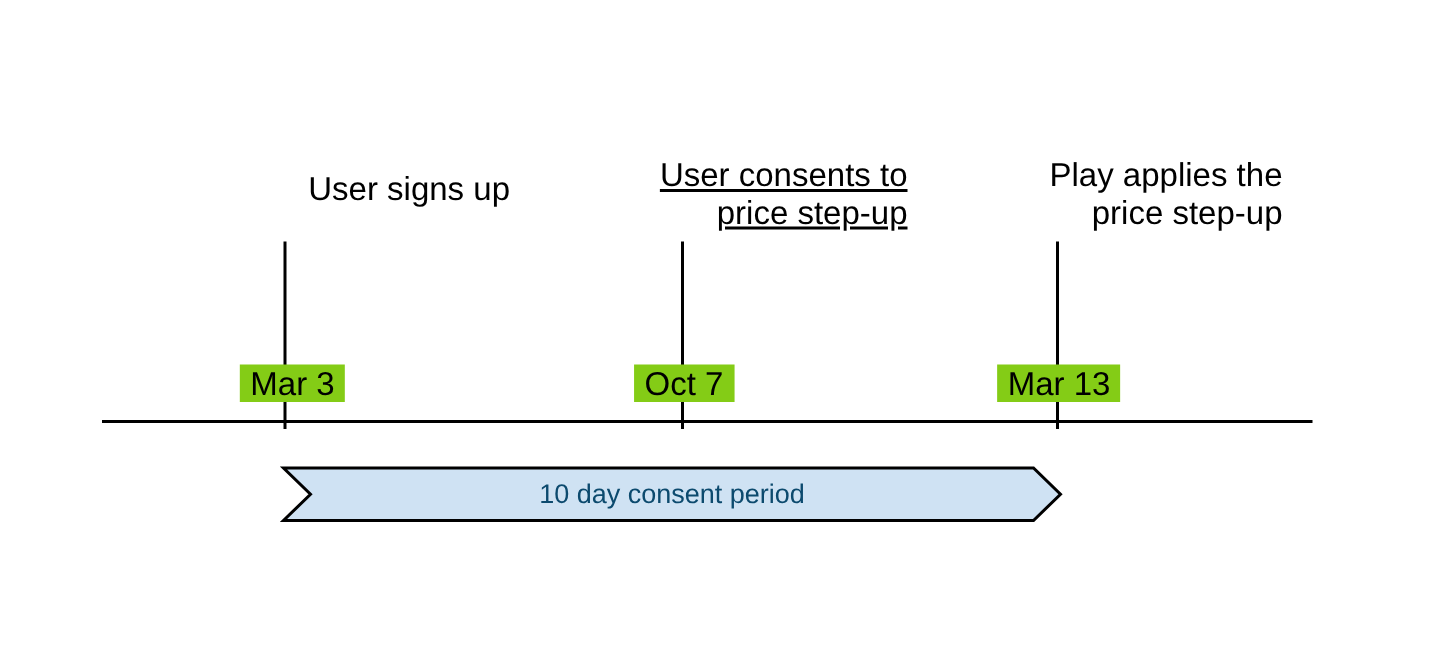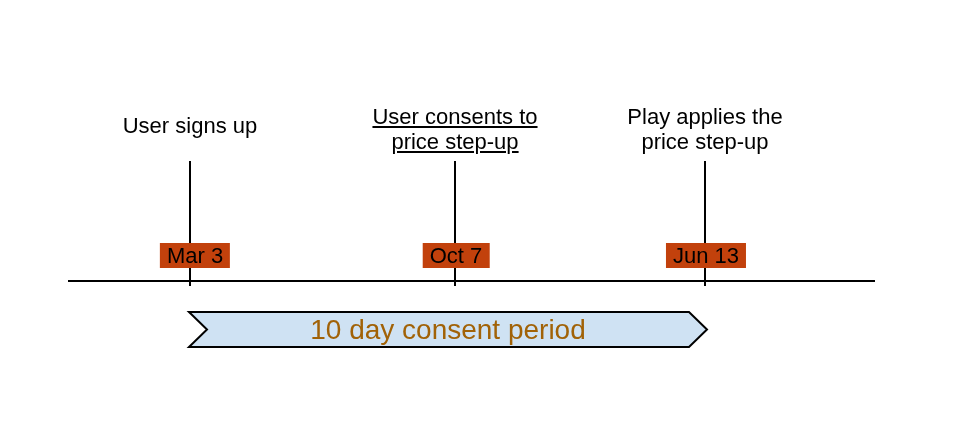--- a/index.html
+++ b/index.html
@@ -36,36 +36,36 @@
     background: #000000;
   }
   .tick-1 { left: 189px; }
   .tick-2 { left: 454px; }
   .tick-3 { left: 704px; }
 
   
   .title {
     position: absolute;
     width: 300px;
-    text-align: center;
+    text-align: right;
     font-size: 22px;
     line-height: 25px;
     color: #000000;
   }
   .title span { display: block; }
   .title-1 { left: 40px;  top: 113px; }
   .title-2 { left: 305px; top: 104px; text-decoration: underline; }
   .title-3 { left: 555px; top: 104px; }
 
   
   .date {
     position: absolute;
     top: 243px;
     transform: translateX(-50%);
-    background: #c2410c;
+    background: #84cc16;
     font-size: 22px;
     line-height: 25px;
     padding: 0 7px;
     white-space: nowrap;
   }
   .date-1 { left: 195px; }
   .date-2 { left: 456px; }
   .date-3 { left: 706px; }
 
   
@@ -76,23 +76,23 @@
     width: 958px;
     height: 446px;
     pointer-events: none;
   }
   .banner-label {
     position: absolute;
     left: 189px;
     top: 317px;
     width: 518px;
     text-align: center;
-    font-size: 28px;
+    font-size: 18px;
     line-height: 25px;
-    color: #a16207;
+    color: #0c4a6e;
   }
 </style>
 </head>
 <body>
 
 <div class="canvas">
 
   <div class="axis"></div>
 
   <div class="tick tick-1"></div>
@@ -111,15 +111,15 @@
     <span>User consents to</span>
     <span>price step-up</span>
   </div>
   <div class="title title-3">
     <span>Play applies the</span>
     <span>price step-up</span>
   </div>
 
   <div class="date date-1">Mar 3</div>
   <div class="date date-2">Oct 7</div>
-  <div class="date date-3">Jun 13</div>
+  <div class="date date-3">Mar 13</div>
 
 </div>
 
 </body></html>

